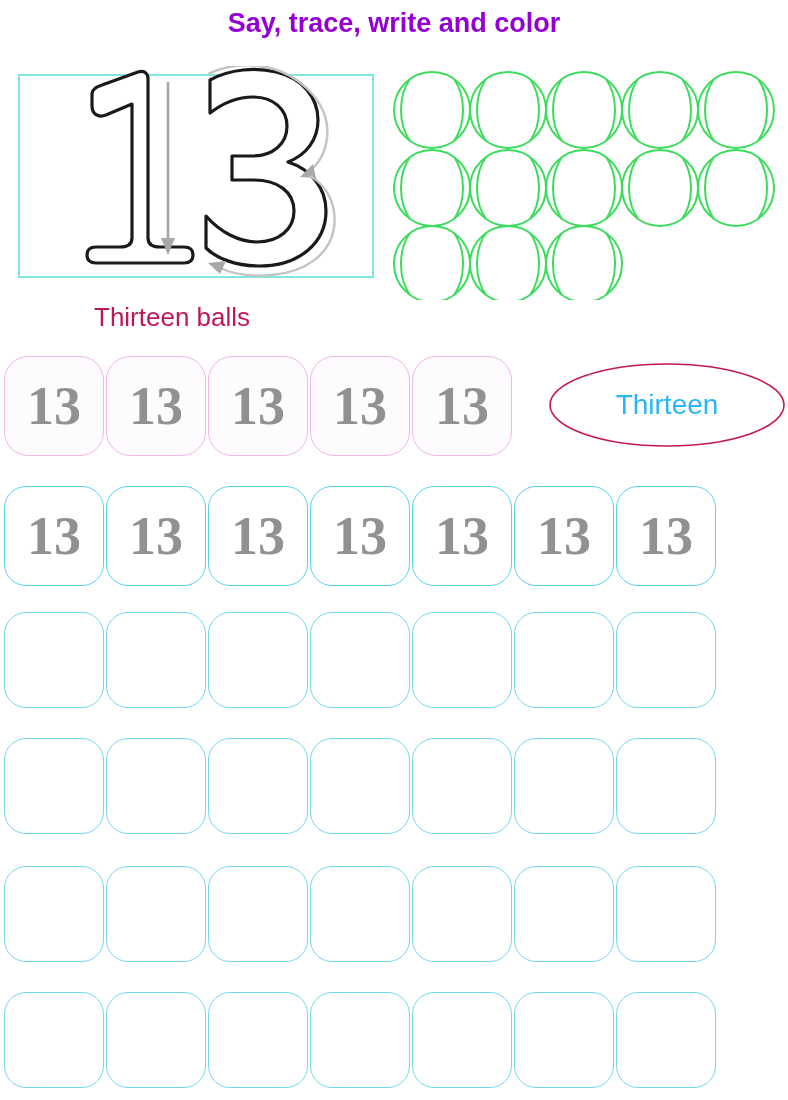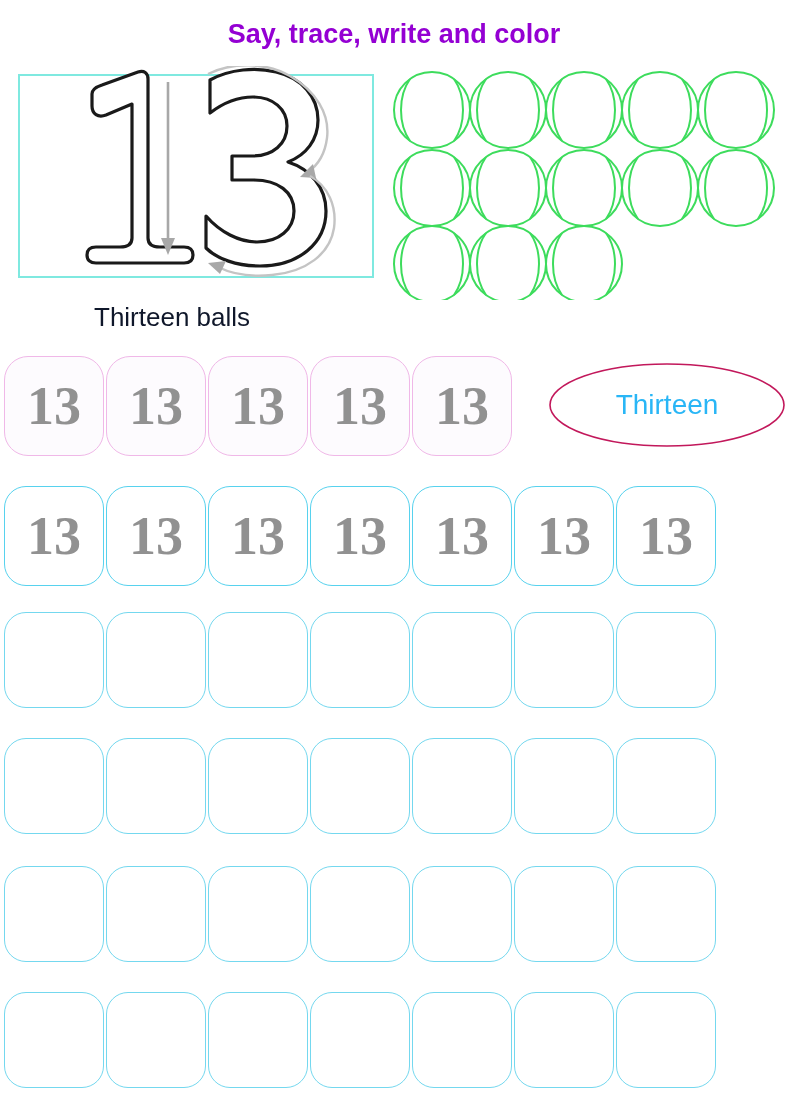--- a/index.html
+++ b/index.html
@@ -12,21 +12,21 @@
     height: 1100px;
     position: relative;
     overflow: hidden;
     font-family: "Liberation Sans", sans-serif;
   }
 
   
   #worksheet-title {
     position: absolute;
     left: 0;
-    top: 19px;
+    top: 8px;
     width: 788px;
     text-align: center;
     font-family: "Liberation Sans", sans-serif;
     font-size: 27px;
     font-weight: bold;
     color: #9400d3;
     letter-spacing: 0px;
   }
 
   
@@ -57,21 +57,21 @@
     height: 232px;
   }
 
   
   #balls-caption {
     position: absolute;
     left: 94px;
     top: 302px;
     font-family: "Liberation Sans", sans-serif;
     font-size: 26px;
-    color: #0f172a;
+    color: #be185d;
     white-space: nowrap;
   }
 
   
   .practice-row {
     position: absolute;
     left: 4px;
     display: flex;
     gap: 2px;
   }

